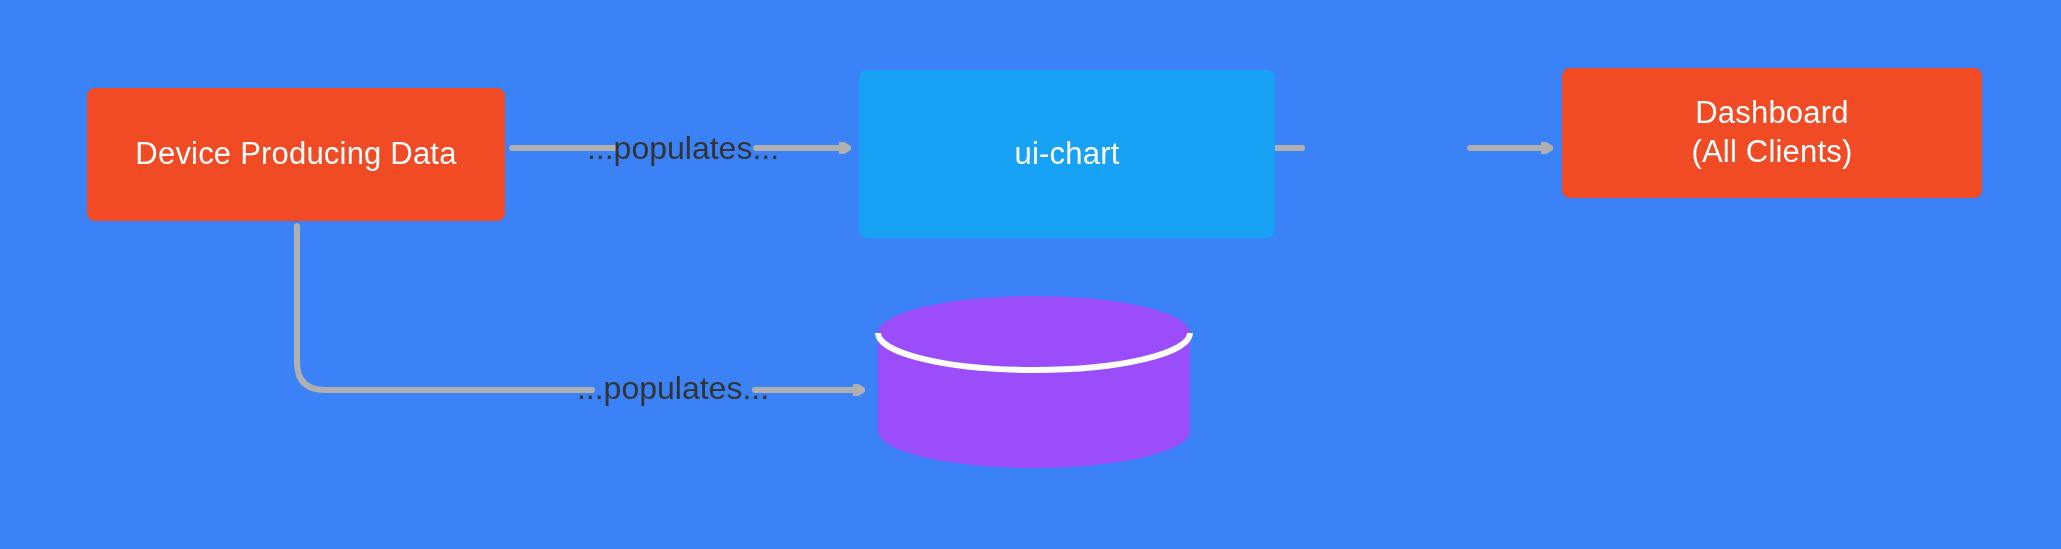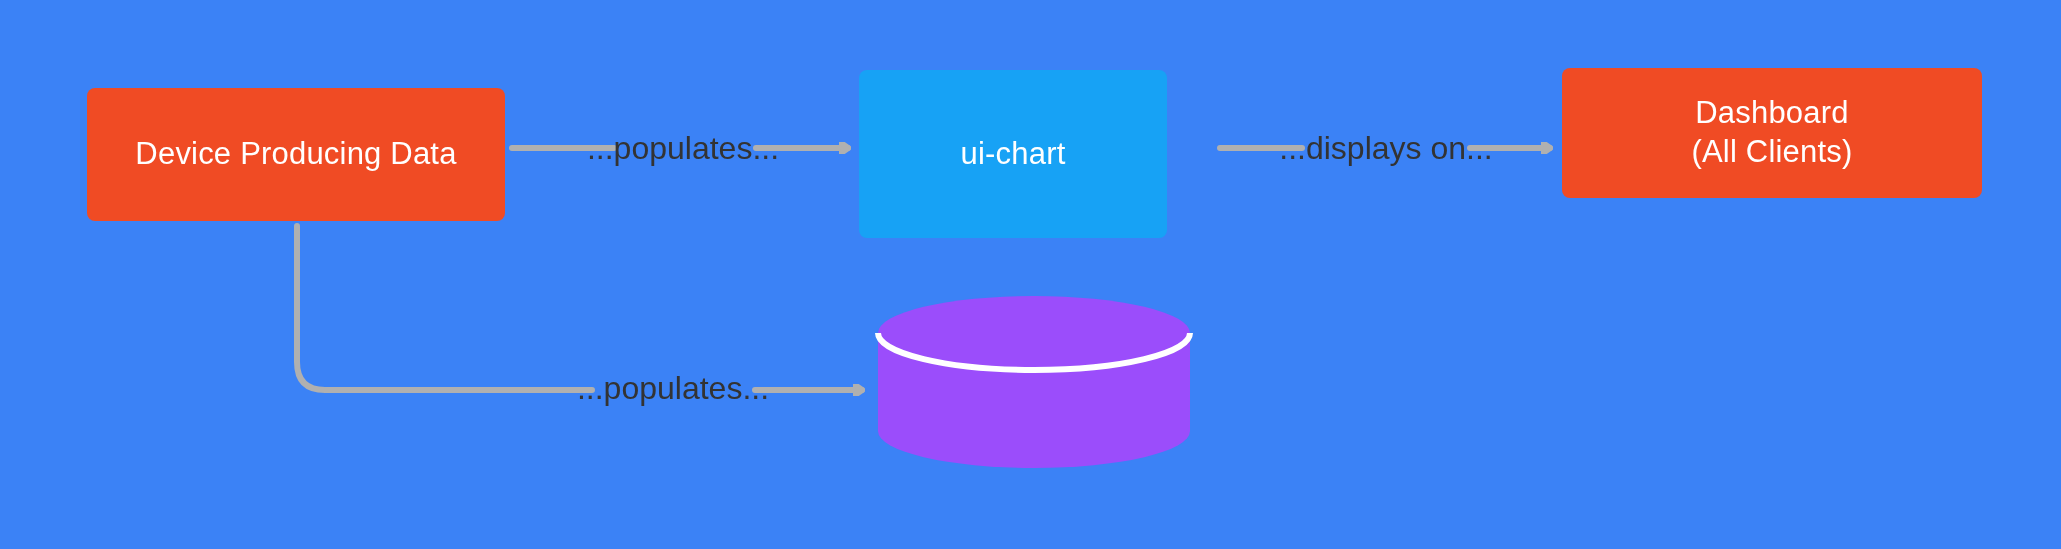--- a/index.html
+++ b/index.html
@@ -44,21 +44,21 @@
   #node-device {
     left: 87px;
     top: 88px;
     width: 418px;
     height: 133px;
     background: #F04B24;
   }
   #node-uichart {
     left: 859px;
     top: 70px;
-    width: 308px;
+    width: 416px;
     height: 168px;
     background: #17A2F5;
     align-items: center;
   }
   #node-dashboard {
     left: 1562px;
     top: 68px;
     width: 420px;
     height: 130px;
     background: #F04B24;
@@ -140,17 +140,16 @@
   <div id="node-database">
     <svg class="db-svg" width="320" height="172" viewBox="0 0 320 172">
       <path d="M 4 37 L 4 135 A 156 37 0 0 0 316 135 L 316 37 Z" fill="#9B4DFB"></path>
       <ellipse cx="160" cy="37" rx="156" ry="37" fill="#9B4DFB"></ellipse>
       <path d="M 4 37 A 156 37 0 0 0 316 37" fill="none" stroke="#FFFFFF" stroke-width="6"></path>
     </svg>
   </div>
 
   <div class="edge-label" id="edge-label-populates-chart">...populates...</div>
 
-  <div class="edge-label" id="edge-label-displays-on">...displays on...</div>
 
   <div class="edge-label" id="edge-label-populates-db">...populates...</div>
 
 </div>
 
 </body></html>

